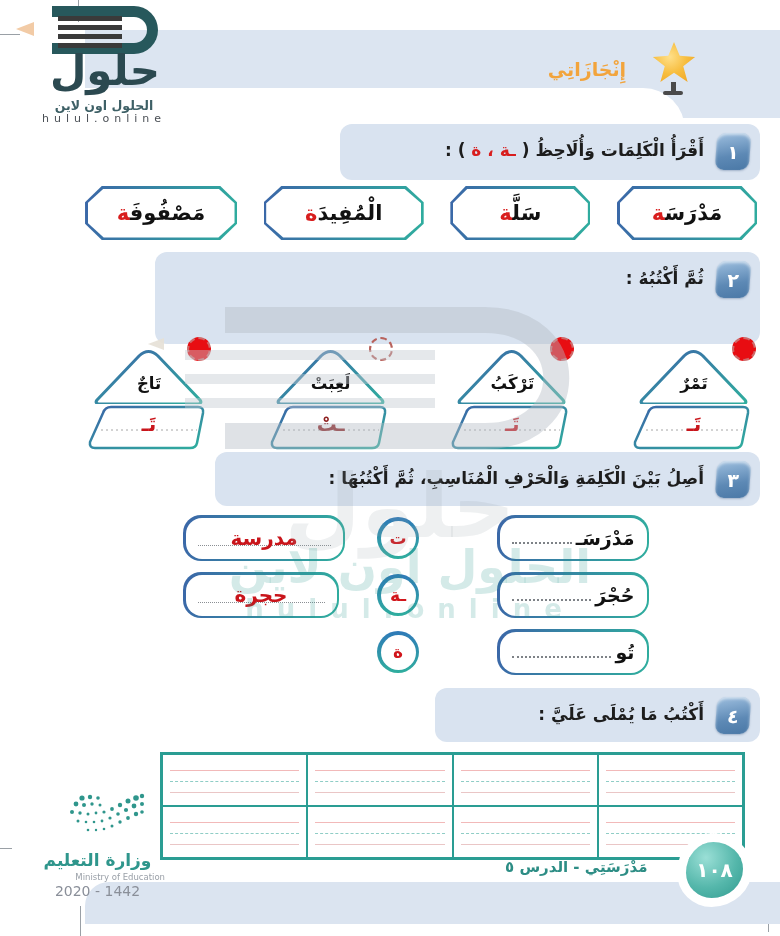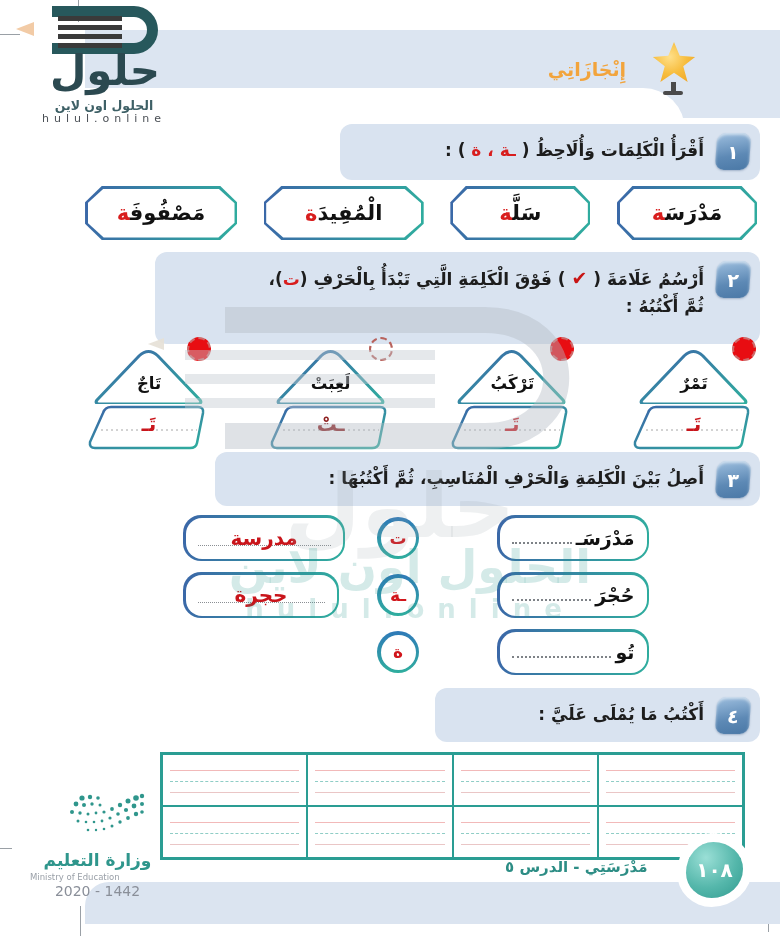--- a/index.html
+++ b/index.html
@@ -86,21 +86,21 @@
   .band-bot { position:absolute; left:85px; top:882px; width:695px; height:42px; background:#dbe4f0; border-top-left-radius:24px; }
   .lesson { position:absolute; left:505px; top:858px; width:145px; text-align:left; font-size:15px; font-weight:bold; color:#2d8d85; direction:rtl; z-index:4; }
   .pebble { position:absolute; left:686px; top:842px; width:57px; height:56px;
     background:radial-gradient(circle at 35% 28%, #9adfd6 0%, #55b7ab 55%, #2f9a8e 100%);
     border-radius:48% 52% 55% 45% / 55% 48% 52% 45%;
     box-shadow:0 0 0 9px #ffffff; z-index:4;
     display:flex; align-items:center; justify-content:center;
     color:#fff; font-size:20px; font-weight:bold; direction:rtl; }
   .moe { position:absolute; left:30px; top:792px; width:140px; z-index:5; }
   .moe-ar { position:absolute; left:0; top:58px; width:135px; text-align:center; font-size:17px; font-weight:bold; color:#2f968c; direction:rtl; }
-  .moe-en { position:absolute; left:0; top:80px; width:135px; text-align:left; font-size:8.5px; color:#9aa0a8; }
+  .moe-en { position:absolute; left:0; top:80px; width:135px; text-align:right; font-size:8.5px; color:#9aa0a8; }
   .moe-yr { position:absolute; left:0; top:91px; width:135px; text-align:center; font-size:14px; color:#8a8f99; }
 </style>
 </head>
 <body>
 
 <div id="page">
 
   <svg width="0" height="0" style="position:absolute">
     <defs>
       <linearGradient id="gb" x1="0" y1="0" x2="1" y2="1">
@@ -178,21 +178,20 @@
       <div class="oct-in">
           <span>مَصْفُوفَ‍</span>
           <span class="red">‍ة</span>
         </div>
     </div>
   </div>
 
   <div class="hbox" style="left:155px;top:252px;width:605px;height:92px">
     <div class="badge">٢</div>
     <div class="htext">
-      <div><span>أَرْسُمُ عَلَامَةَ ( </span><span class="check">✔</span><span> ) فَوْقَ الْكَلِمَةِ الَّتِي تَبْدَأُ بِالْحَرْفِ (</span><span class="red">ت</span><span>)،</span></div>
       <div>ثُمَّ أَكْتُبُهُ :</div>
     </div>
   </div>
 
   <div class="tri-row">
 
     <div class="cell">
       <svg width="128" height="58" viewBox="0 0 128 58">
         <path d="M12,54 L54,10 Q63.5,1 73,10 L115,54 Q118,58 111,58 L16,58 Q9,58 12,54 Z" fill="none" stroke="url(#gb)" stroke-width="3"></path>
       </svg>

